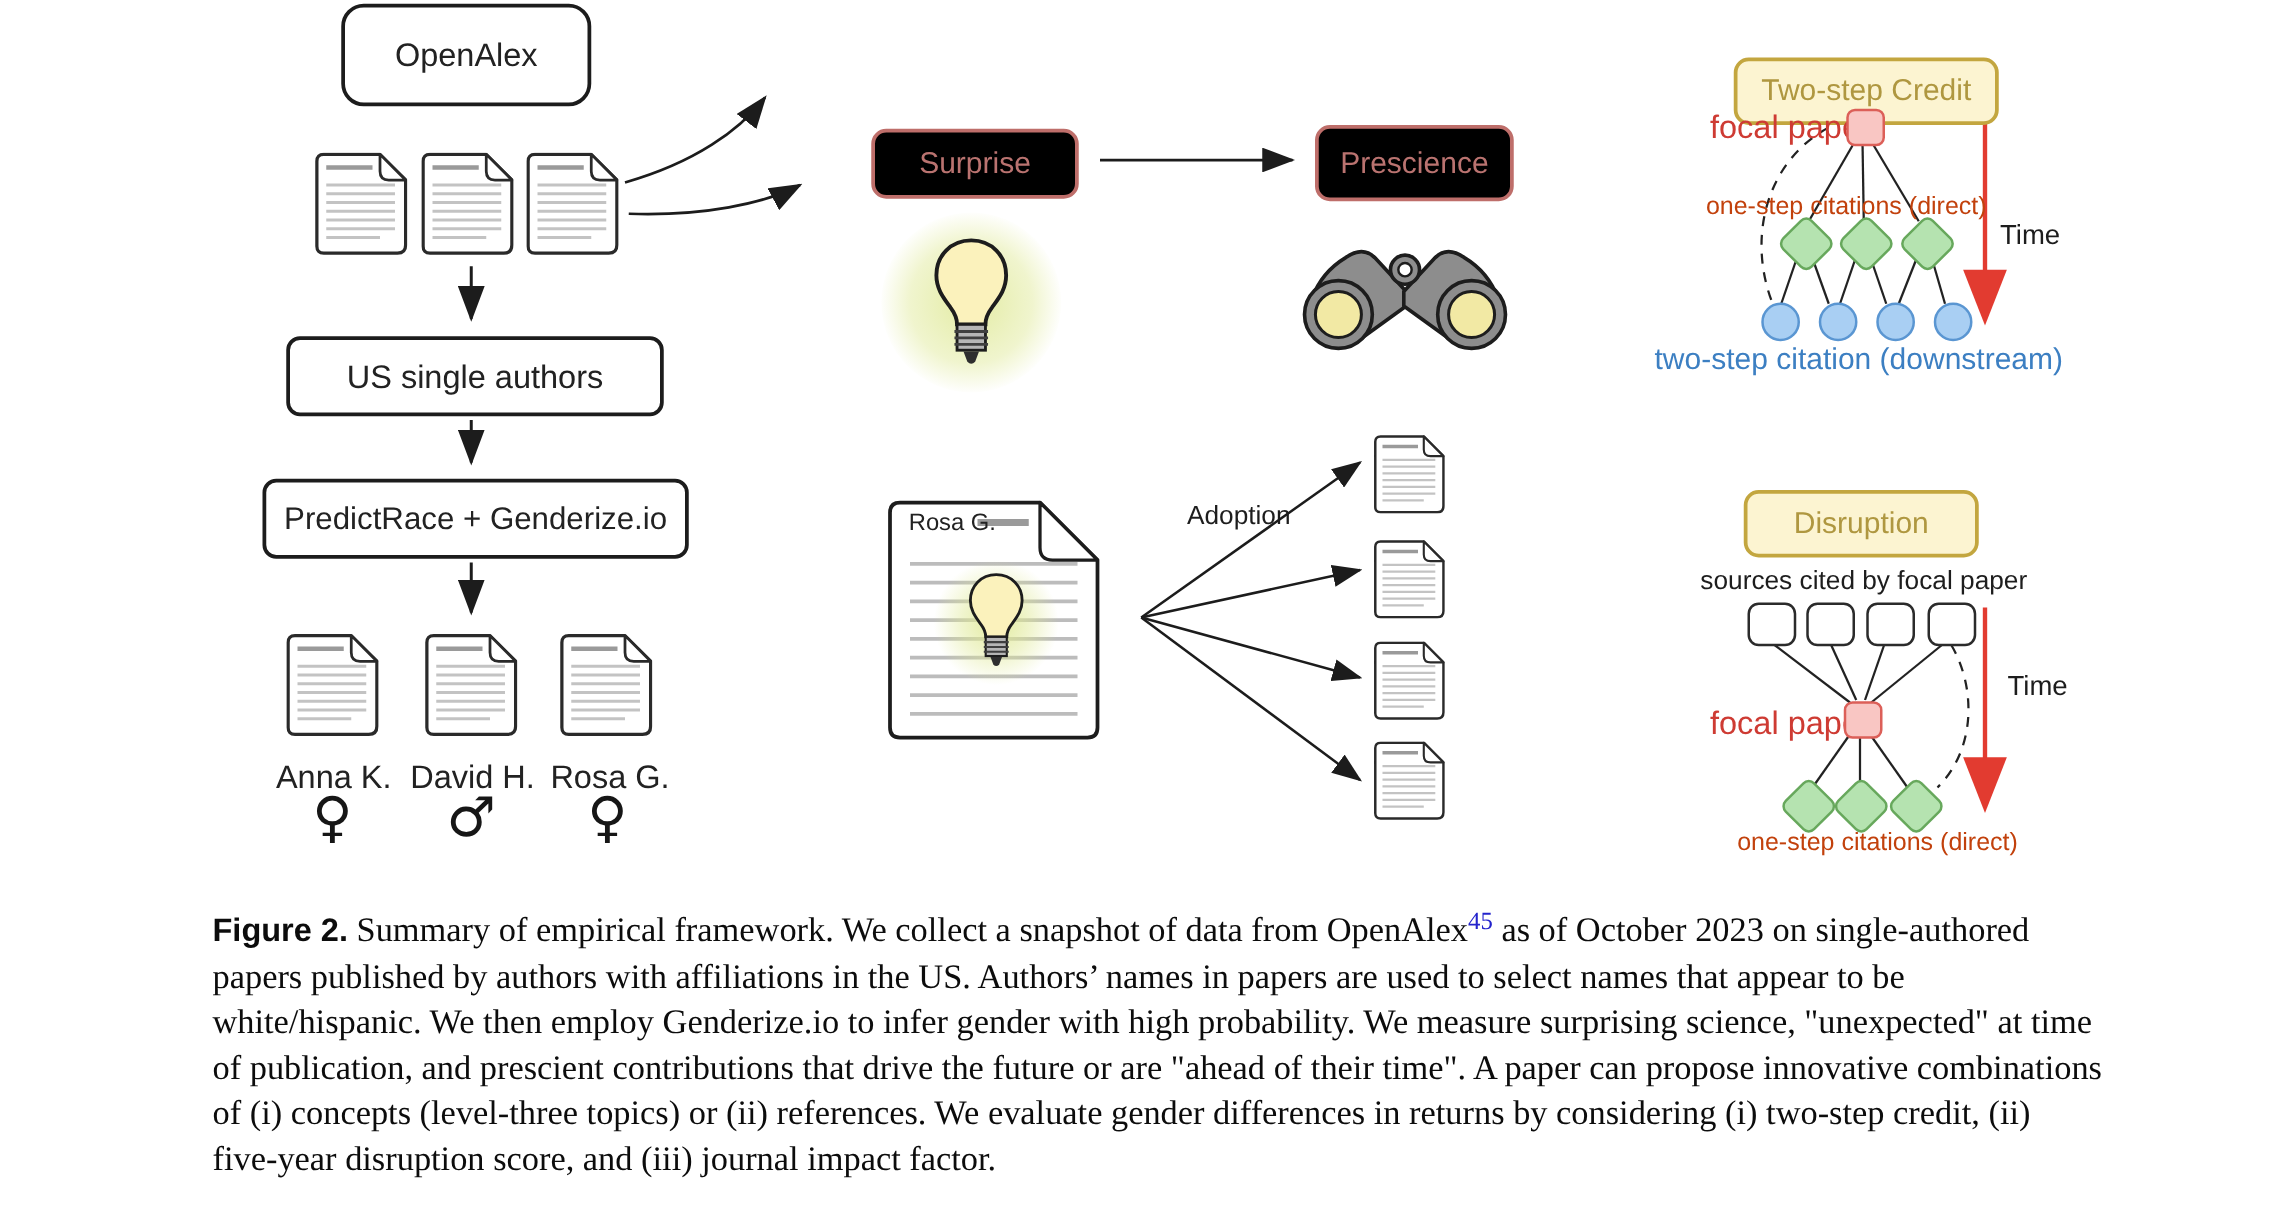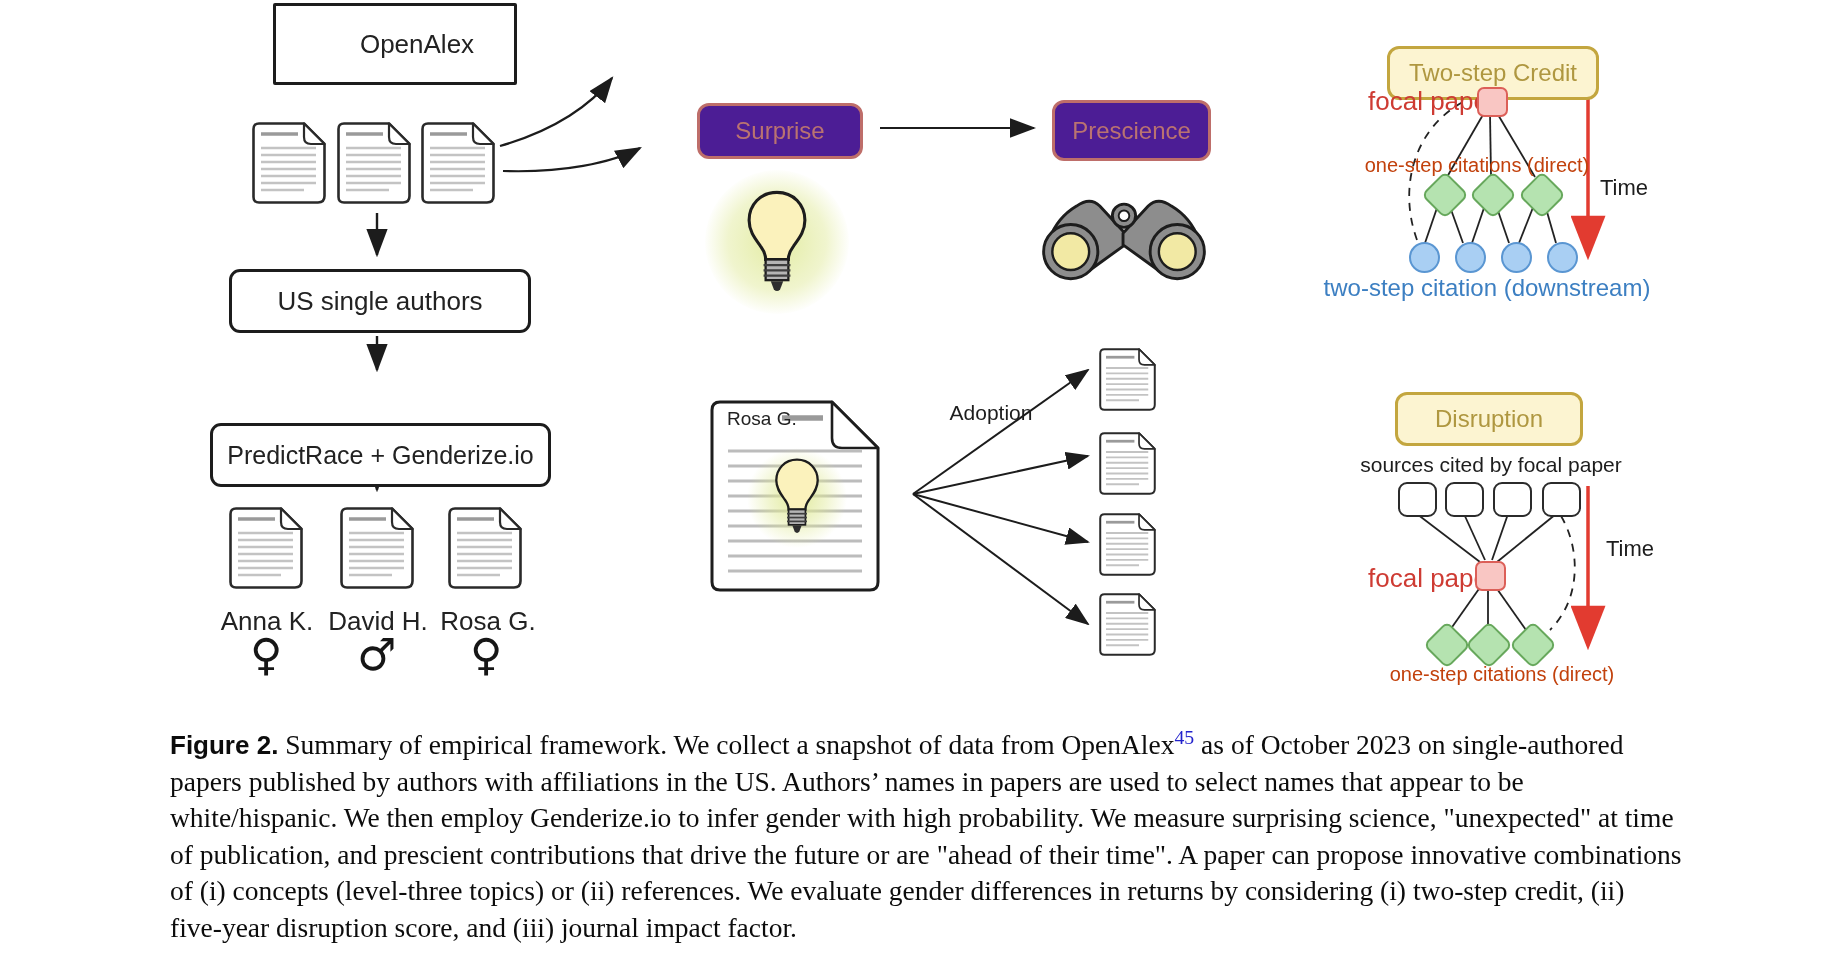--- a/index.html
+++ b/index.html
@@ -3,21 +3,21 @@
 <meta charset="utf-8">
 <style>
   html,body{margin:0;padding:0;background:#fff;}
   .canvas{position:relative;width:1836px;height:980px;background:#fff;overflow:hidden;
           font-family:"Liberation Sans",sans-serif;}
   .layer{position:absolute;left:0;top:0;}
   .node{position:absolute;display:flex;align-items:center;justify-content:center;
         background:#fff;border-radius:11px;white-space:nowrap;}
   .node.black{border:3px solid #1c1c1c;color:#222;font-size:26px;}
   .node.yellow{border:3px solid #C3A63F;background:#FCF4D1;color:#AF9740;font-size:24px;border-radius:12px;}
-  .node.pink{border:3px solid #BE6E6A;background:#4c1d95;color:#BA7370;font-size:24px;border-radius:12px;}
+  .node.pink{border:3px solid #BE6E6A;background:#000000;color:#BA7370;font-size:24px;border-radius:12px;}
   .lbl{position:absolute;white-space:nowrap;}
   .center{transform:translateX(-50%);}
   .red{color:#CE3B33;font-size:26px;}
   .green{color:#c2410c;font-size:20px;}
   .blue{color:#3C7FC2;font-size:24px;}
   .black-sm{color:#1d1d1d;font-size:21px;}
   .time{color:#1d1d1d;font-size:22px;}
   .name{color:#222;font-size:26px;}
   .gender{font-family:"DejaVu Sans",sans-serif;font-weight:700;font-size:44px;color:#161616;line-height:1;}
   .paper{position:absolute;}
@@ -124,39 +124,39 @@
       <line x1="1508" y1="514" x2="1492" y2="560"></line>
       <line x1="1556" y1="514" x2="1497" y2="562"></line>
       <path d="M1561,516 C1580,548 1582,598 1550,630" stroke-dasharray="8 7"></path>
       <line x1="1481" y1="586" x2="1450" y2="630"></line>
       <line x1="1488" y1="588" x2="1488" y2="627"></line>
       <line x1="1495" y1="586" x2="1526" y2="630"></line>
     </g>
     <line x1="1588" y1="486" x2="1588" y2="644" stroke="#E23B30" stroke-width="3.5" marker-end="url(#ah-red)"></line>
   </svg>
 
-  <div class="node black" style="left:273px;top:3px;width:194px;height:76px;border-radius:2px;padding-left:44px;">
+  <div class="node black" style="left:273px;top:3px;width:194px;height:76px;border-radius:18px;">
     <span>OpenAlex</span>
   </div>
 
   <svg class="paper" style="left:252px;top:122px" width="74" height="82" viewBox="0 0 74 82">
       <use href="#paper-sym"></use>
     </svg>
   <svg class="paper" style="left:337px;top:122px" width="74" height="82" viewBox="0 0 74 82">
       <use href="#paper-sym"></use>
     </svg>
   <svg class="paper" style="left:421px;top:122px" width="74" height="82" viewBox="0 0 74 82">
       <use href="#paper-sym"></use>
     </svg>
 
   <div class="node black" style="left:229px;top:269px;width:296px;height:58px;">
     <span>US single authors</span>
   </div>
 
-  <div class="node black" style="left:210px;top:383px;width:335px;height:58px;font-size:25px;margin-top:40px;">
+  <div class="node black" style="left:210px;top:383px;width:335px;height:58px;font-size:25px;">
     <span>PredictRace + Genderize.io</span>
   </div>
 
   <svg class="paper" style="left:229px;top:507px" width="74" height="82" viewBox="0 0 74 82">
       <use href="#paper-sym"></use>
     </svg>
   <svg class="paper" style="left:340px;top:507px" width="74" height="82" viewBox="0 0 74 82">
       <use href="#paper-sym"></use>
     </svg>
   <svg class="paper" style="left:448px;top:507px" width="74" height="82" viewBox="0 0 74 82">

